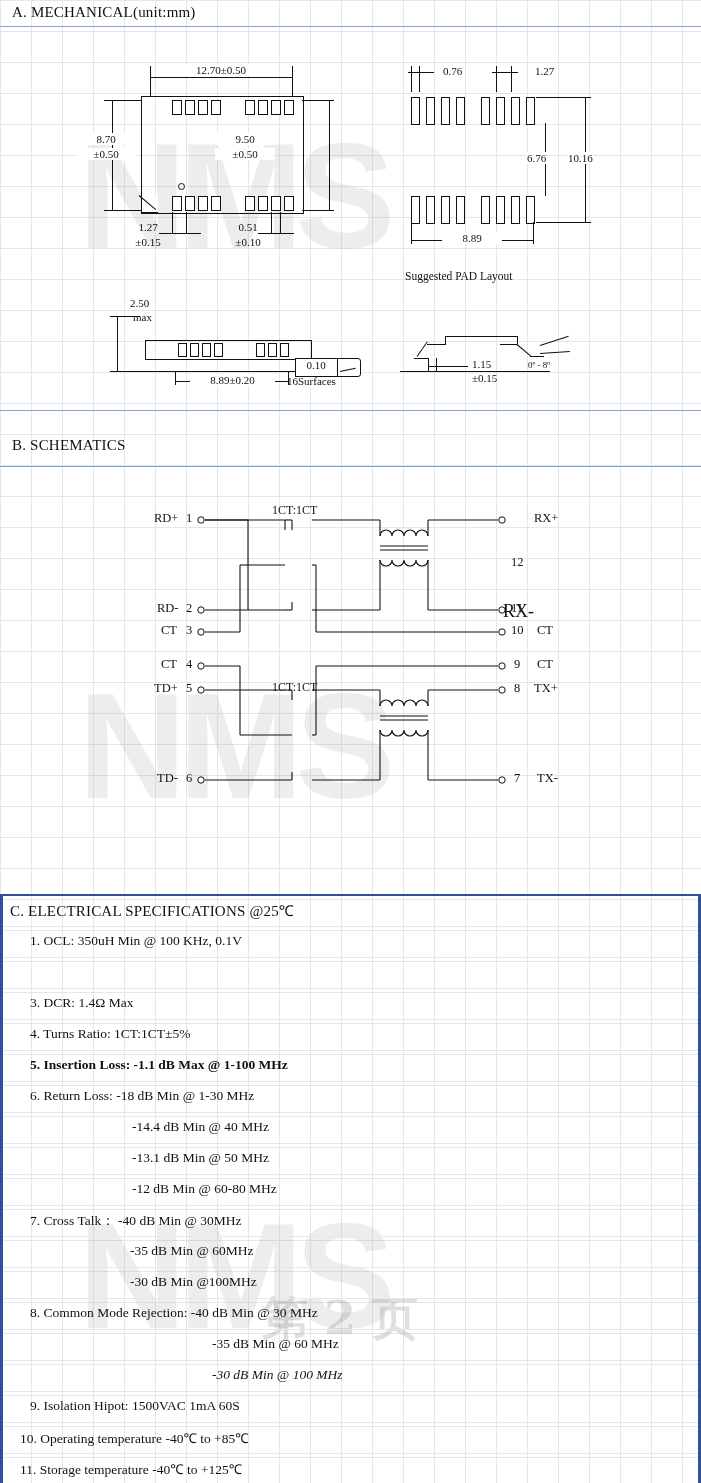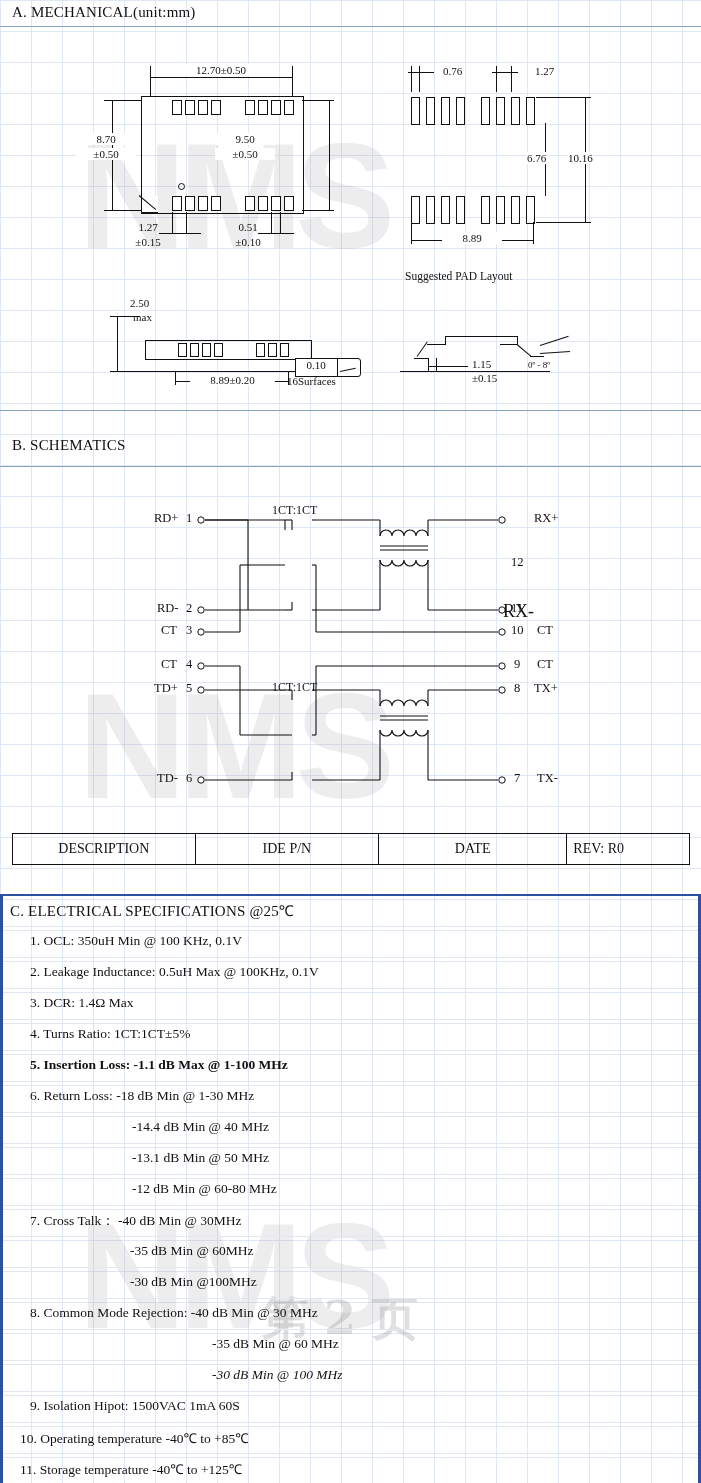--- a/index.html
+++ b/index.html
@@ -324,35 +324,28 @@
   <div class="lbl2" style="left:537px;top:623px;font-size:12.5px;">CT</div>
   <div class="lbl2" style="left:514px;top:657px;font-size:12.5px;">9</div>
   <div class="lbl2" style="left:537px;top:657px;font-size:12.5px;">CT</div>
   <div class="lbl2" style="left:514px;top:681px;font-size:12.5px;">8</div>
   <div class="lbl2" style="left:534px;top:681px;font-size:12.5px;">TX+</div>
   <div class="lbl2" style="left:514px;top:771px;font-size:12.5px;">7</div>
   <div class="lbl2" style="left:537px;top:771px;font-size:12.5px;">TX-</div>
 
   <table class="tbl">
     <tbody>
-        <tr>
-      <td class="tc" style="width:178px;">DESCRIPTION</td>
-      <td class="tc" style="width:186px;">IDE P/N</td>
-      <td class="tc" style="width:190px;">DATE</td>
-      <td style="width:118px;">REV: R0</td>
-    </tr>
   </tbody>
     </table>
 
   <div class="sec-title" style="left:10px;top:900px;">C. ELECTRICAL SPECIFICATIONS @25℃</div>
 
   <div class="specline" style="top:926px;"></div>
   <div class="spec" style="left:30px;top:933px;">1. OCL: 350uH Min @ 100 KHz, 0.1V</div>
   <div class="specline" style="top:957px;"></div>
-  <div class="spec" style="left:30px;top:964px;">2. Leakage Inductance: 0.5uH Max @ 100KHz, 0.1V</div>
   <div class="specline" style="top:988px;"></div>
   <div class="spec" style="left:30px;top:995px;">3. DCR: 1.4Ω Max</div>
   <div class="specline" style="top:1019px;"></div>
   <div class="spec" style="left:30px;top:1026px;">4. Turns Ratio: 1CT:1CT±5%</div>
   <div class="specline" style="top:1050px;"></div>
   <div class="spec" style="left:30px;top:1057px;font-weight:bold;">5. Insertion Loss: -1.1 dB Max @ 1-100 MHz</div>
   <div class="specline" style="top:1081px;"></div>
   <div class="spec" style="left:30px;top:1088px;">6. Return Loss:  -18 dB Min @ 1-30 MHz</div>
   <div class="specline" style="top:1112px;"></div>
   <div class="spec" style="left:132px;top:1119px;">-14.4 dB Min @ 40 MHz</div>

